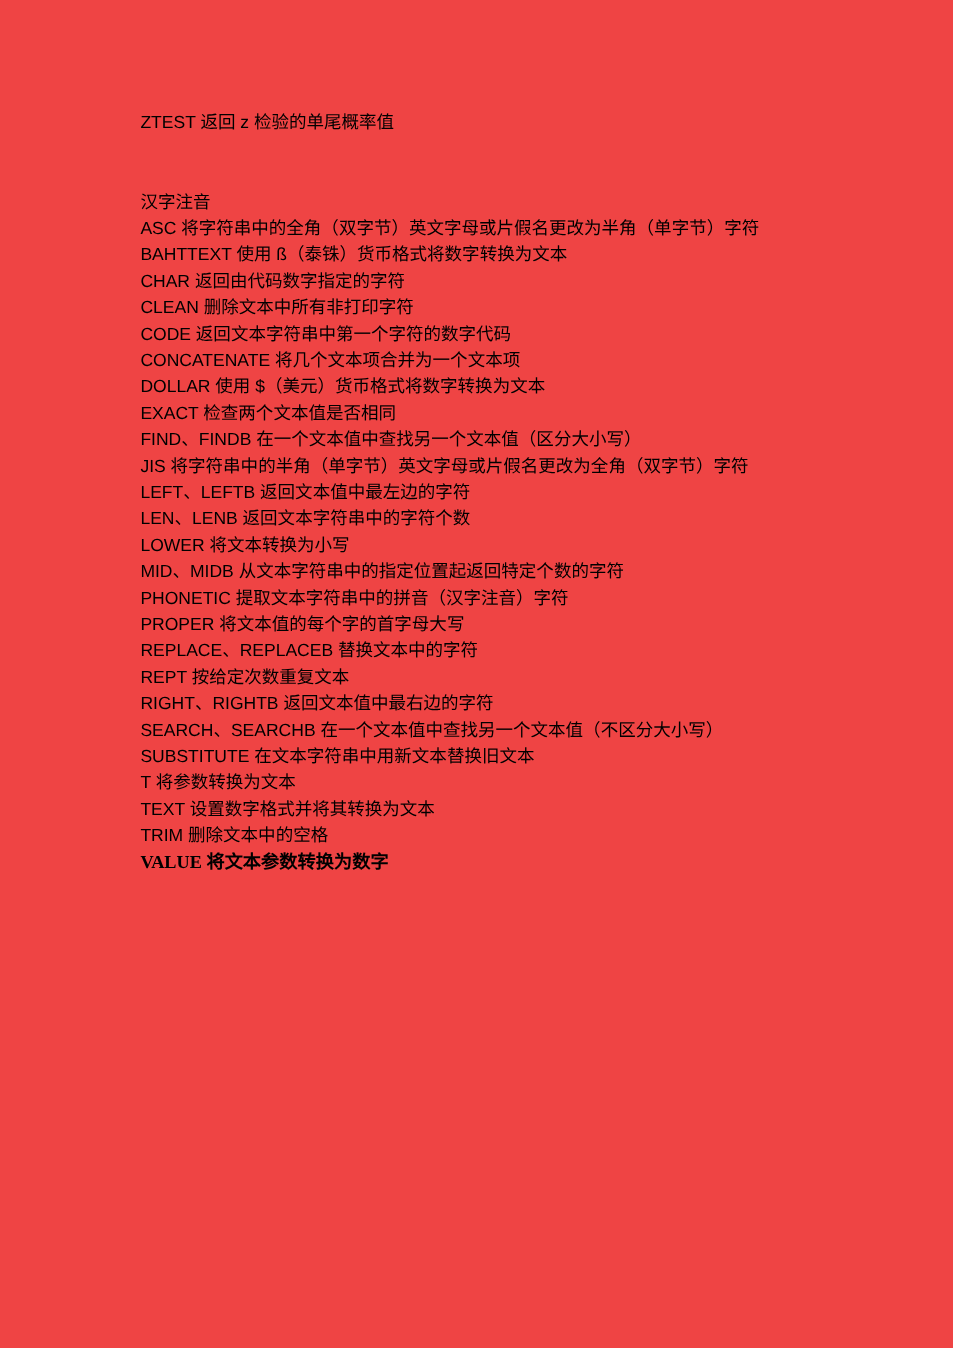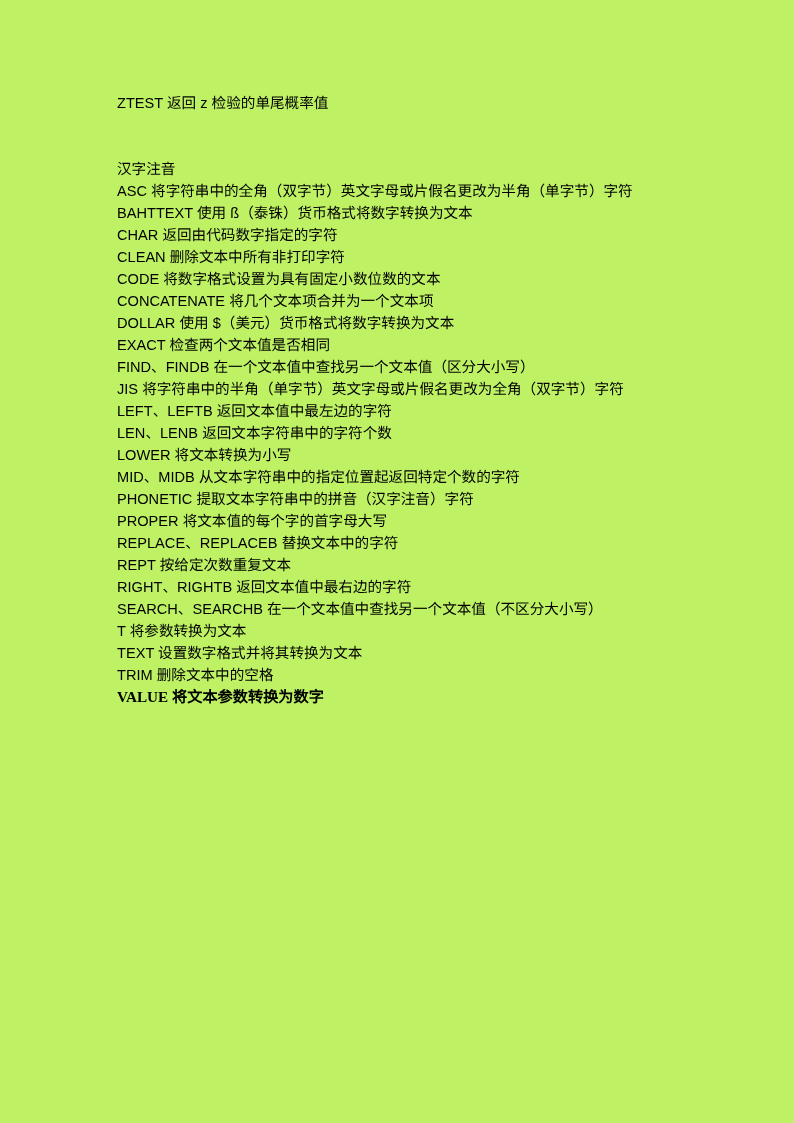--- a/index.html
+++ b/index.html
@@ -18,21 +18,21 @@
     color: #000000;
     -webkit-font-smoothing: antialiased;
   }
 
   .page {
     position: absolute;
     left: 0;
     top: 0;
     width: 794px;
     height: 1123px;
-    background: #bef264;
+    background: #ef4444;
   }
 
   .doc-body {
     position: absolute;
     left: 117px;
     top: 92px;
     width: 562px;
   }
 
   .para {
@@ -69,35 +69,36 @@
 
     <p class="para spacer">&nbsp;</p>
     <p class="para spacer">&nbsp;</p>
 
     <p class="para">汉字注音</p>
 
     <p class="para">ASC 将字符串中的全角（双字节）英文字母或片假名更改为半角（单字节）字符</p>
     <p class="para">BAHTTEXT 使用 ß（泰铢）货币格式将数字转换为文本</p>
     <p class="para">CHAR 返回由代码数字指定的字符</p>
     <p class="para">CLEAN 删除文本中所有非打印字符</p>
-    <p class="para">CODE 将数字格式设置为具有固定小数位数的文本</p>
+    <p class="para">CODE 返回文本字符串中第一个字符的数字代码</p>
     <p class="para">CONCATENATE 将几个文本项合并为一个文本项</p>
     <p class="para">DOLLAR 使用 $（美元）货币格式将数字转换为文本</p>
     <p class="para">EXACT 检查两个文本值是否相同</p>
     <p class="para">FIND、FINDB 在一个文本值中查找另一个文本值（区分大小写）</p>
     <p class="para">JIS 将字符串中的半角（单字节）英文字母或片假名更改为全角（双字节）字符</p>
     <p class="para">LEFT、LEFTB 返回文本值中最左边的字符</p>
     <p class="para">LEN、LENB 返回文本字符串中的字符个数</p>
     <p class="para">LOWER 将文本转换为小写</p>
     <p class="para">MID、MIDB 从文本字符串中的指定位置起返回特定个数的字符</p>
     <p class="para">PHONETIC 提取文本字符串中的拼音（汉字注音）字符</p>
     <p class="para">PROPER 将文本值的每个字的首字母大写</p>
     <p class="para">REPLACE、REPLACEB 替换文本中的字符</p>
     <p class="para">REPT 按给定次数重复文本</p>
     <p class="para">RIGHT、RIGHTB 返回文本值中最右边的字符</p>
     <p class="para">SEARCH、SEARCHB 在一个文本值中查找另一个文本值（不区分大小写）</p>
+    <p class="para">SUBSTITUTE 在文本字符串中用新文本替换旧文本</p>
     <p class="para">T 将参数转换为文本</p>
     <p class="para">TEXT 设置数字格式并将其转换为文本</p>
     <p class="para">TRIM 删除文本中的空格</p>
     <p class="para alt-face">VALUE 将文本参数转换为数字</p>
 
   </div>
 </div>
 
 </body></html>

